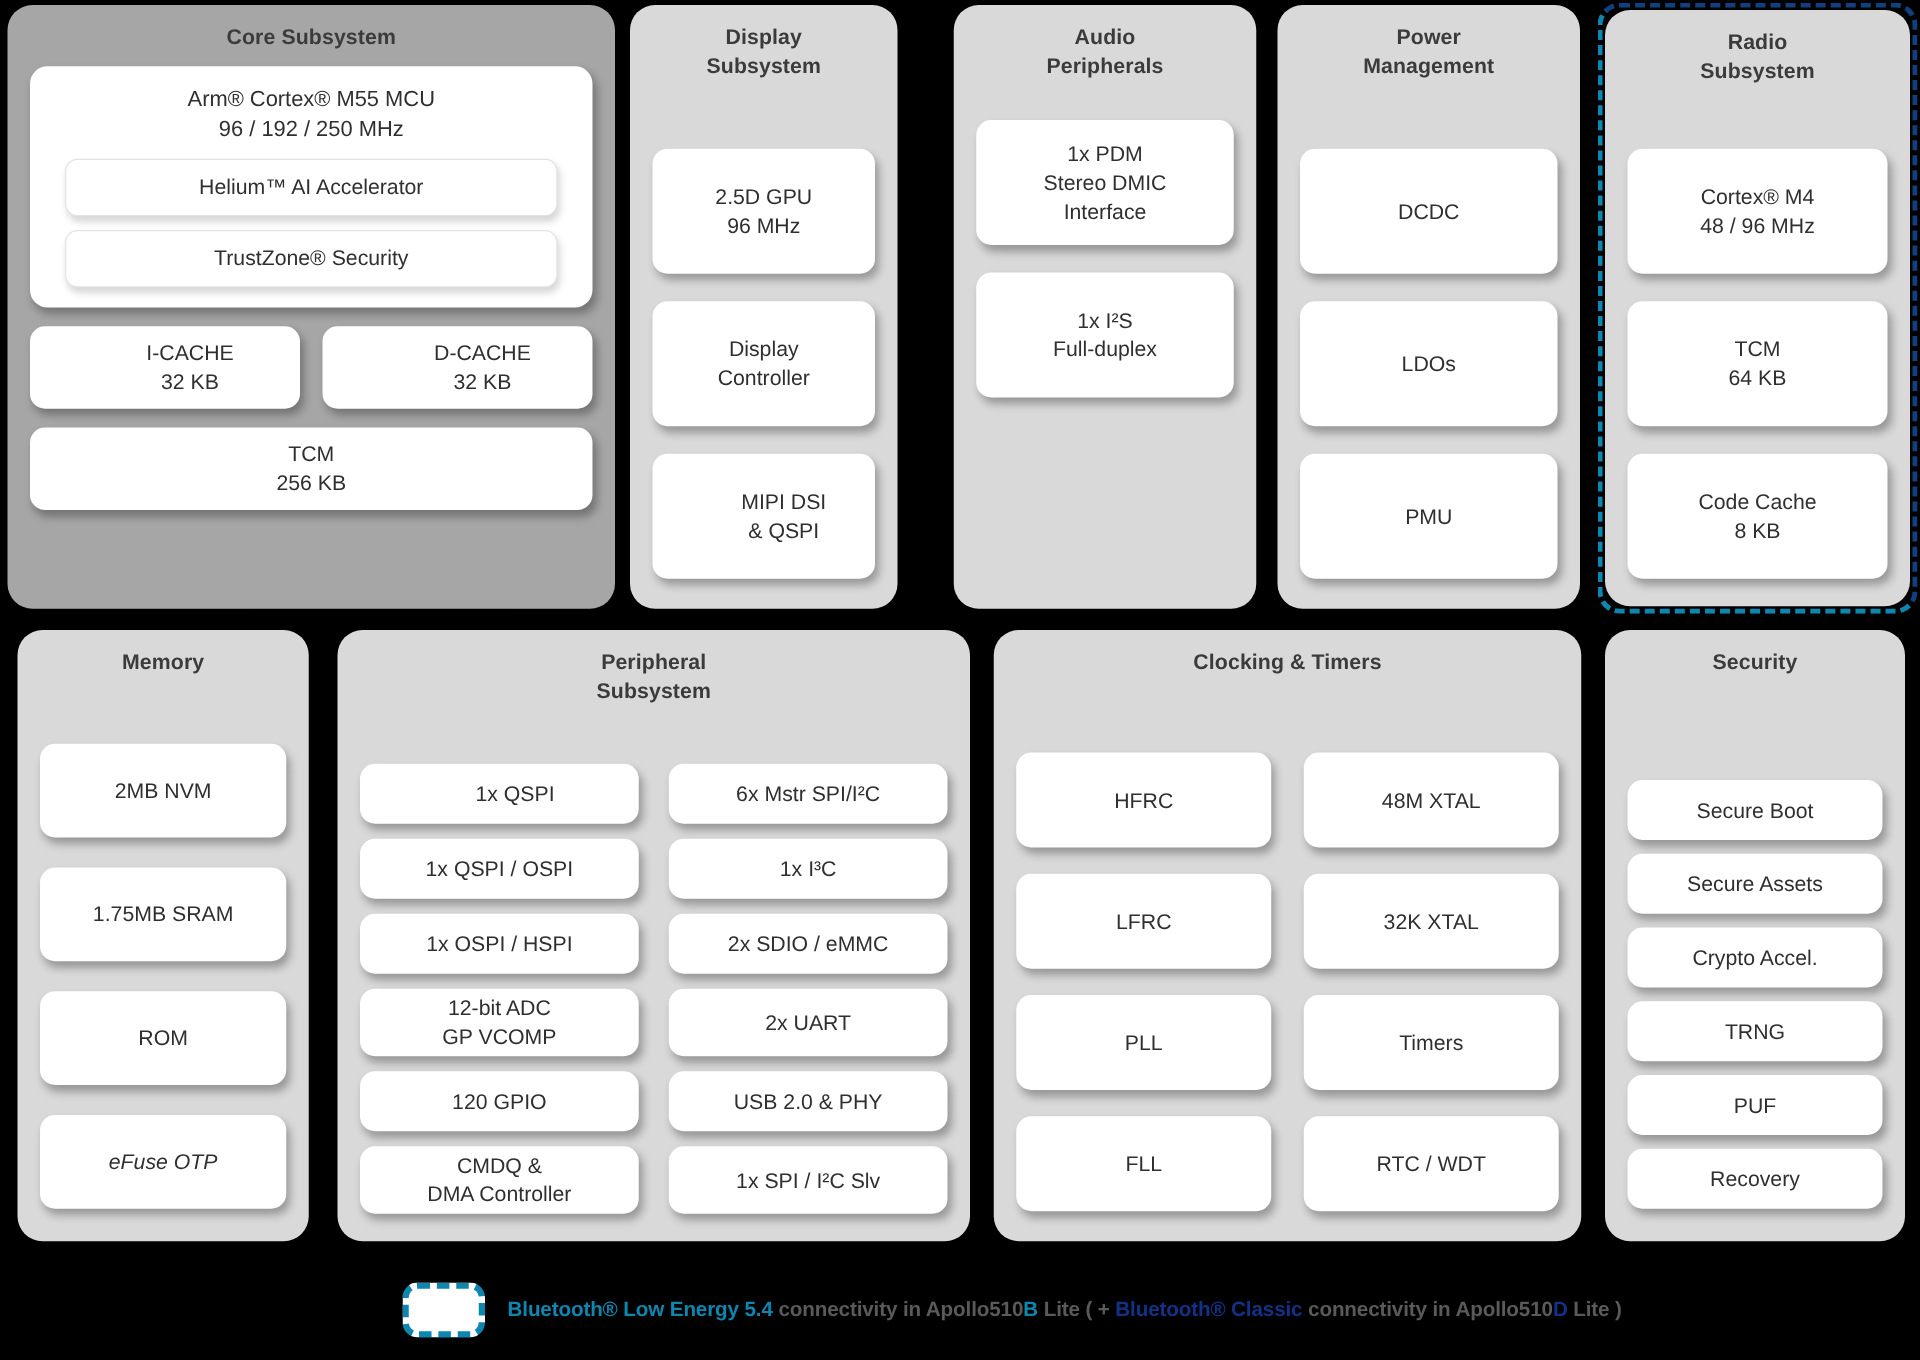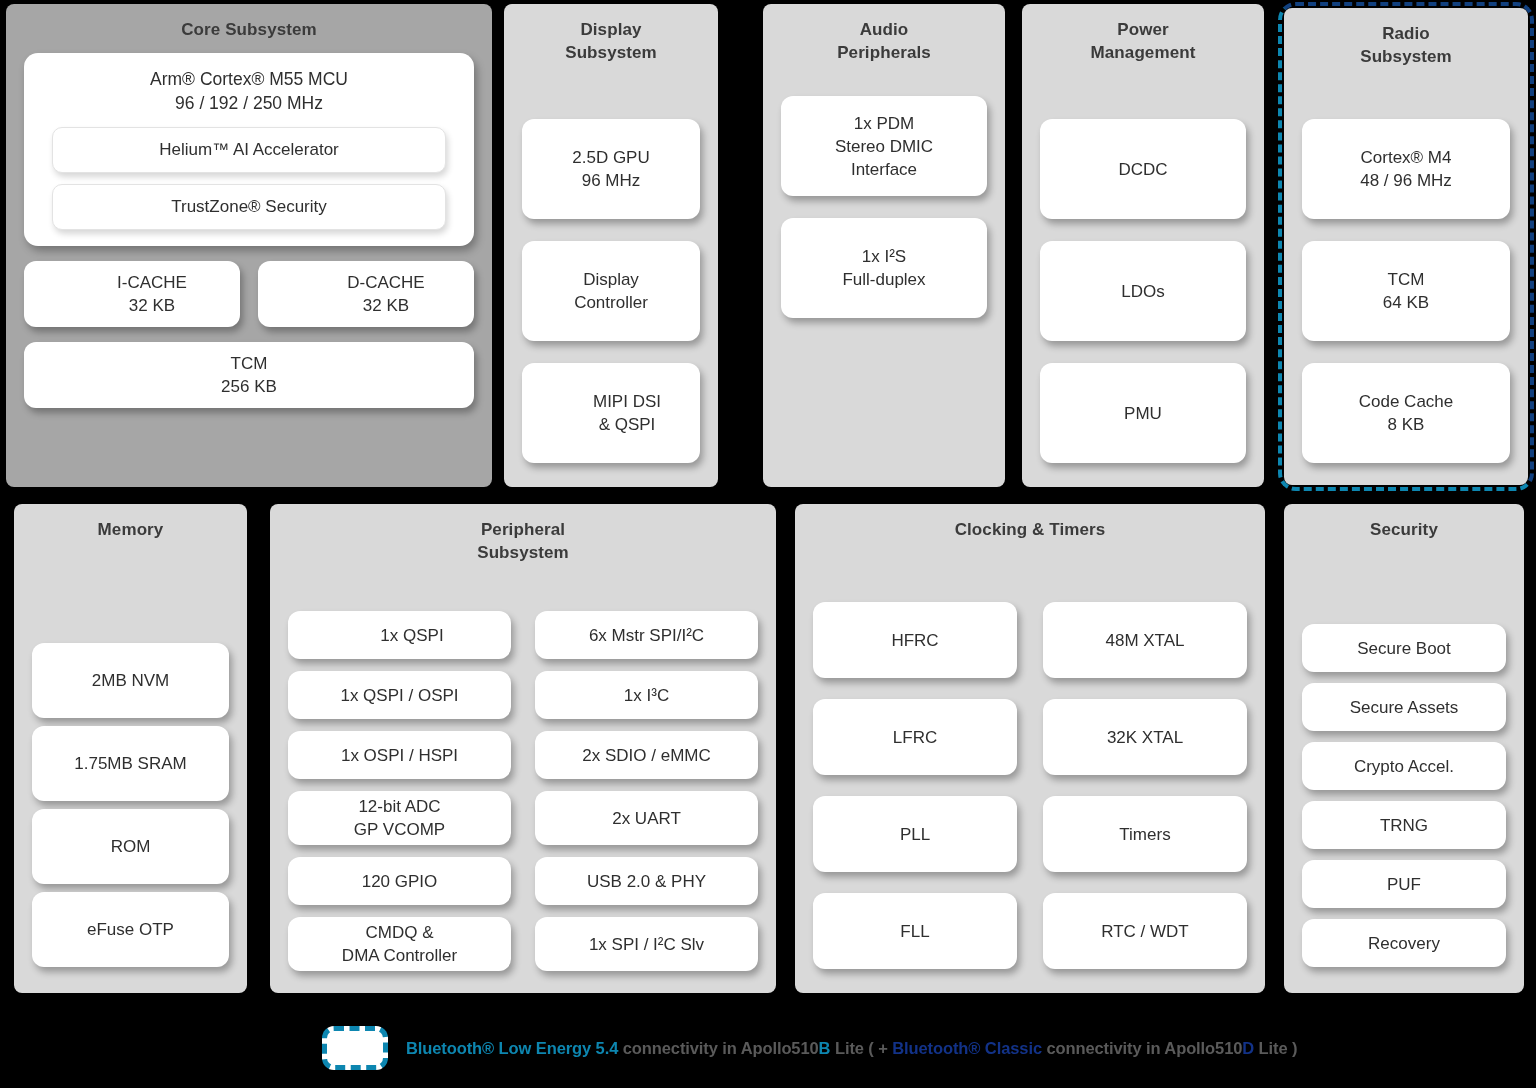--- a/index.html
+++ b/index.html
@@ -10,21 +10,21 @@
     overflow: hidden;
   }
   #root {
     position: relative;
     width: 1536px; height: 1088px;
   }
 
   
   .panel {
     position: absolute;
-    border-radius: 8px;
+    border-radius: 20px;
     background: #d9d9d9;
     display: flex;
     flex-direction: column;
     align-items: center;
     padding: 14px 18px 18px 18px;
   }
   .panel.dark { background: #a6a6a6; }
 
   .panel-title {
     font-size: 17px;
@@ -236,25 +236,25 @@
       </div>
       <div class="card" style="height:100px; flex-direction:column;">
         <div>Code Cache</div>
         <div>8 KB</div>
       </div>
     </div>
   </div>
 
   <div class="panel" style="left:14px; top:504px; width:233px; height:489px;">
     <div class="panel-title">Memory</div>
-    <div class="stack" style="justify-content:flex-end; gap:8px; padding-bottom:8px;">
+    <div class="stack" style="justify-content:flex-end; gap:24px; padding-bottom:8px;">
       <div class="card" style="height:75px;">2MB NVM</div>
       <div class="card" style="height:75px;">1.75MB SRAM</div>
       <div class="card" style="height:75px;">ROM</div>
-      <div class="card" style="height:75px;">eFuse OTP</div>
+      <div class="card" style="height:75px;font-style:italic;">eFuse OTP</div>
     </div>
   </div>
 
   <div class="panel" style="left:270px; top:504px; width:506px; height:489px;">
     <div class="panel-title two-line">
       <div>Peripheral</div>
       <div>Subsystem</div>
     </div>
     <div class="grid2" style="align-content:end; gap:12px 24px; padding-bottom:4px;">
       <div class="card" style="height:48px;padding-left:25px;">1x QSPI</div>

